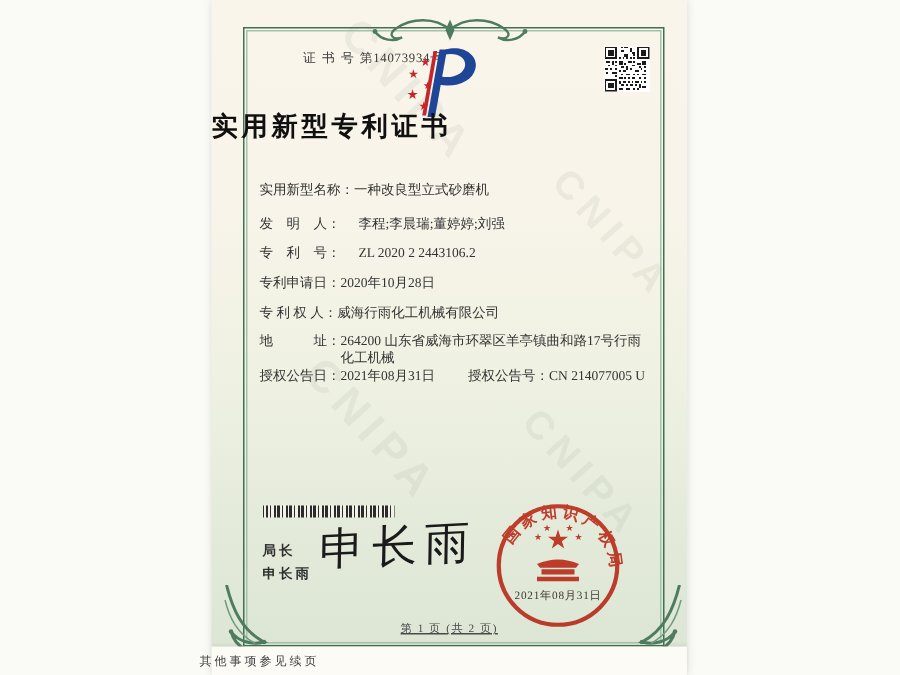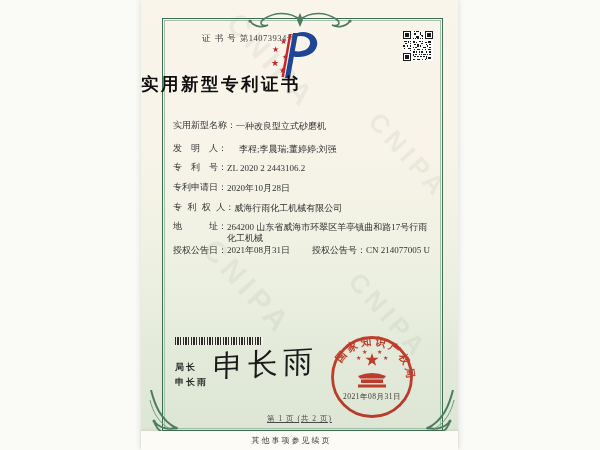--- a/index.html
+++ b/index.html
@@ -3,41 +3,41 @@
 <meta charset="utf-8">
 <style>
   html,body{margin:0;padding:0;background:#fafaf7;width:600px;height:450px;overflow:hidden;
     font-family:"Liberation Serif","DejaVu Serif",serif;}
   .stage{position:relative;width:600px;height:450px;background:#fafaf7;}
   
   .page{position:absolute;left:141px;top:0;width:317px;height:450px;
     background:linear-gradient(180deg,#f9f5eb 0%,#f8f4e9 30%,#eef1e2 58%,#e2e9d9 82%,#dde6d5 95%);
     box-shadow:0 0 6px rgba(60,60,50,.18);}
   .continuation-strip{position:absolute;left:0;bottom:0;width:100%;height:19px;background:#fcfbf6;
-    box-shadow:0 -1px 2px rgba(80,90,70,.12);display:flex;align-items:center;justify-content:center;z-index:4;}
+    box-shadow:0 -1px 2px rgba(80,90,70,.12);display:flex;align-items:center;z-index:4;}
   .continuation-strip span{font-size:8px;color:#3f3f3f;letter-spacing:2px;transform:translateX(-8px);}
   
   .frame-outer{position:absolute;left:21px;top:18px;right:15px;bottom:19px;border:1.5px solid #40704f;z-index:1;}
   .frame-inner{position:absolute;inset:1px;border:1px solid #a3c2ac;}
   .ornament-top{position:absolute;left:50%;top:9px;transform:translateX(-50%);z-index:2;}
   .flourish{position:absolute;z-index:2;}
   .flourish.bl{left:5px;bottom:8px;}
   .flourish.br{right:0px;bottom:8px;transform:scaleX(-1);}
   
   .wm{position:absolute;font-family:"Liberation Sans","DejaVu Sans",sans-serif;font-weight:700;
     color:rgba(130,140,120,.10);letter-spacing:5px;transform:rotate(48deg);z-index:0;}
   
   .cert-no{position:absolute;left:29px;top:33px;font-size:8.5px;color:#3b3b3b;letter-spacing:1px;z-index:2;margin-left:32px;}
   .cert-no .num{margin-left:3px;letter-spacing:.5px;}
   .logo{position:absolute;left:130px;top:31px;width:50px;height:49px;z-index:2;}
   .qr{position:absolute;left:262px;top:31px;width:30px;height:30px;z-index:2;background:#fff;}
   .title{position:absolute;left:0;top:72px;width:100%;text-align:left;font-size:17.5px;font-weight:700;
     color:#101010;letter-spacing:2.5px;z-index:2;}
   .field{position:absolute;left:32px;right:28px;display:flex;font-size:9px;color:#333;line-height:11px;z-index:2;}
-  .field .lbl{white-space:pre;flex:none;font-family:Liberation Mono, monospace;}
+  .field .lbl{white-space:pre;flex:none;}
   .field .val{flex:1;}
   .grant-row{position:absolute;left:32px;right:28px;display:flex;font-size:9px;color:#333;z-index:2;}
   .grant-row .pair{white-space:pre;}
   .grant-row .pair.right{margin-left:22px;}
   .paras{position:absolute;left:32px;top:255px;width:253px;z-index:2;}
   .paras p{margin:0;font-size:8.3px;line-height:9.7px;color:#474747;text-align:justify;text-indent:2em;}
   .barcode{position:absolute;left:34px;top:337px;width:88px;height:8px;z-index:2;
     background:repeating-linear-gradient(90deg,#2b2b2b 0 1px,#f3f0e6 1px 2px,#2b2b2b 2px 4px,#f3f0e6 4px 5px,#2b2b2b 5px 6px,#f3f0e6 6px 8px);}
   .director-title{position:absolute;left:34px;top:361px;font-size:9px;color:#2e2e2e;letter-spacing:2px;font-weight:600;z-index:2;}
   .director-name{position:absolute;left:34px;top:376px;font-size:9px;color:#2e2e2e;letter-spacing:2px;font-weight:600;z-index:2;}
@@ -195,21 +195,21 @@
     <div class="title">实用新型专利证书</div>
 
     <div class="field" style="top:121px;">
       <span class="lbl">实用新型名称：</span>
       <span class="val">一种改良型立式砂磨机</span>
     </div>
     <div class="field" style="top:144px;gap:12px;">
       <span class="lbl">发　明　人：</span>
       <span class="val">李程;李晨瑞;董婷婷;刘强</span>
     </div>
-    <div class="field" style="top:163px;">
+    <div class="field" style="top:163px;gap:12px;">
       <span class="lbl">专　利　号：</span>
       <span class="val">ZL 2020 2 2443106.2</span>
     </div>
     <div class="field" style="top:183px;">
       <span class="lbl">专利申请日：</span>
       <span class="val">2020年10月28日</span>
     </div>
     <div class="field" style="top:203px;">
       <span class="lbl">专 利 权 人：</span>
       <span class="val">威海行雨化工机械有限公司</span>

